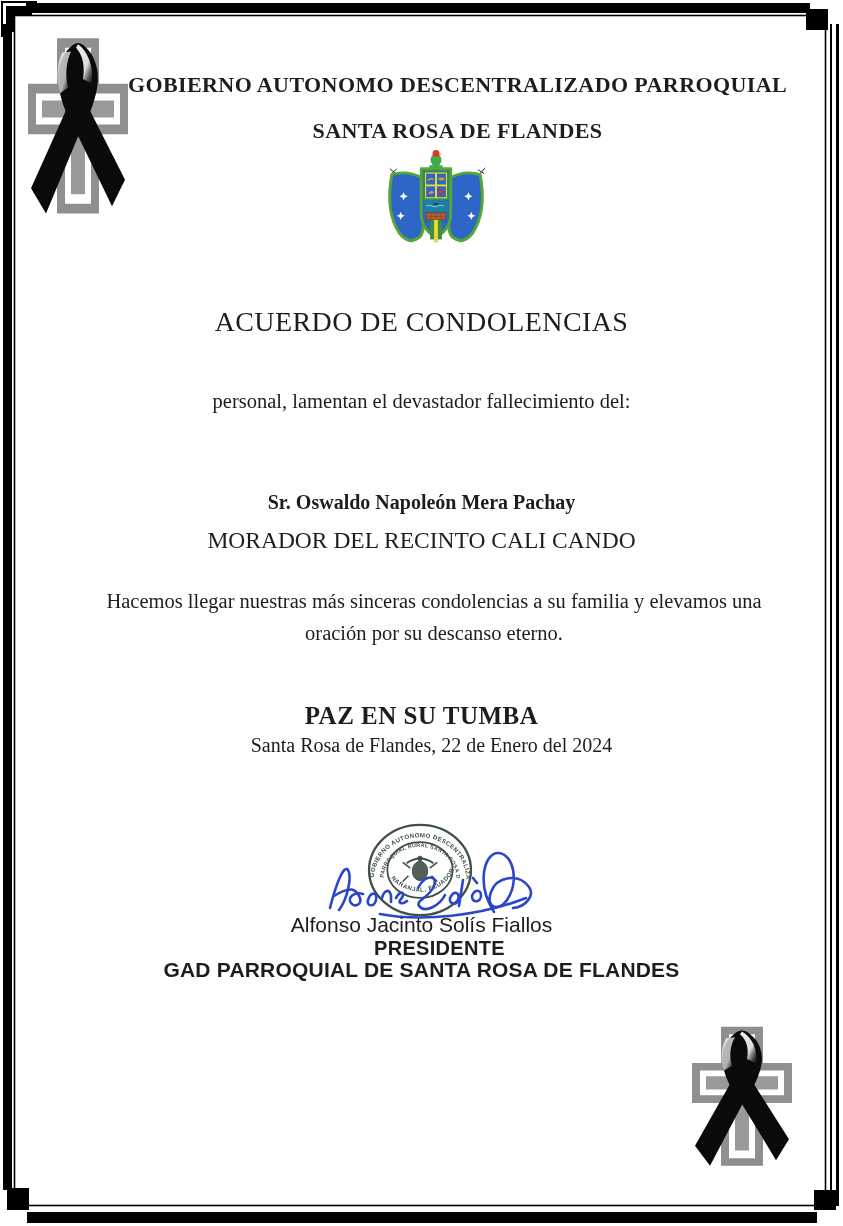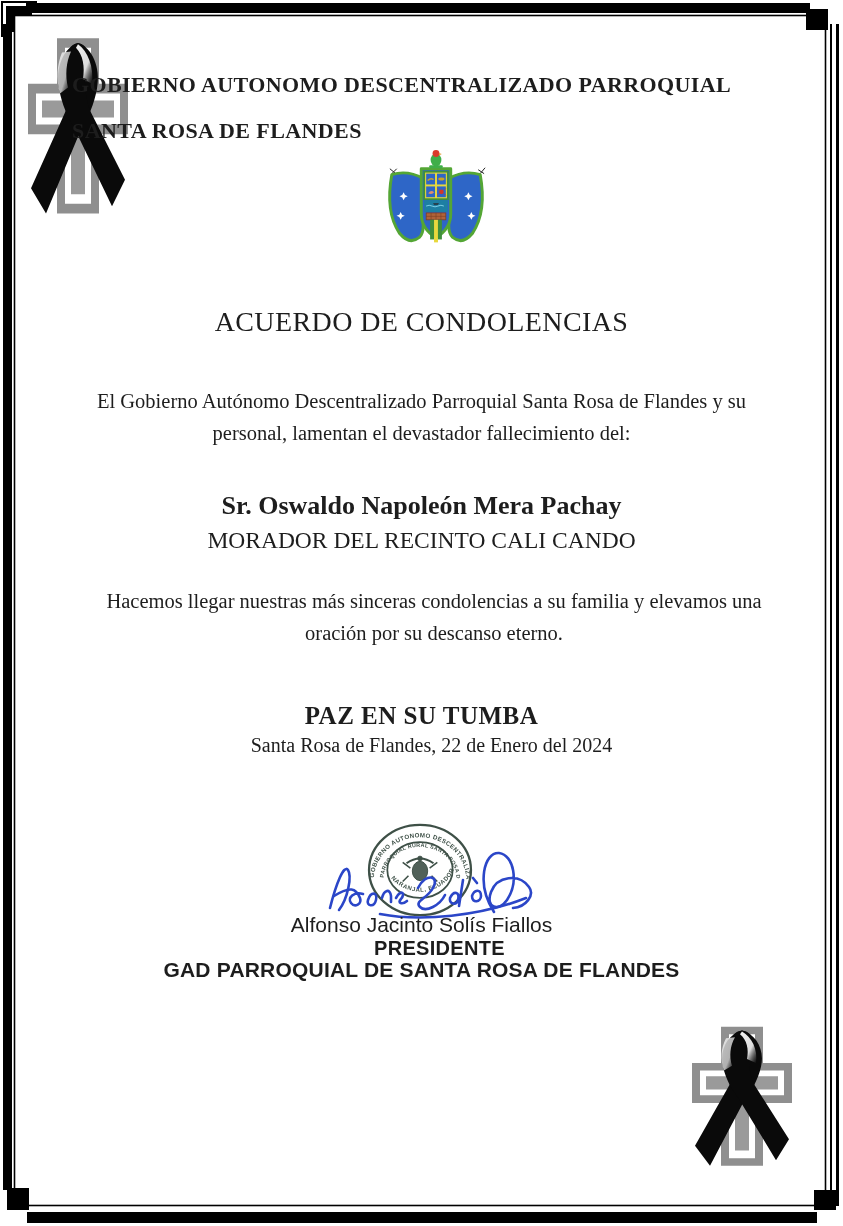--- a/index.html
+++ b/index.html
@@ -4,31 +4,31 @@
 <style>
   html,body{margin:0;padding:0;}
   body{
     width:843px;height:1226px;background:#ffffff;position:relative;
     font-family:"Liberation Serif", serif;color:#1d1d1d;overflow:hidden;
   }
   .abs{position:absolute;}
   .ctext{position:absolute;left:0;right:0;text-align:center;}
   .sans{font-family:"Liberation Sans", sans-serif;}
 
-  .header-block{position:absolute;left:72px;right:0;top:72px;}
+  .header-block{position:absolute;left:72px;right:0;top:72px;text-align:center;}
   .header-line1{font-size:22px;font-weight:bold;letter-spacing:.4px;}
   .header-line2{font-size:22px;font-weight:bold;letter-spacing:.4px;margin-top:20px;}
 
   .doc-title{top:306px;font-size:28px;font-weight:normal;letter-spacing:.4px;}
 
   .para{font-size:20.5px;line-height:1.55;}
   .intro-para{top:386px;}
   .condolence-para{top:586px;margin-left:25px;}
 
-  .deceased-name{top:491px;font-size:26px;font-weight:bold;}
+  .deceased-name{top:491px;font-size:20px;font-weight:bold;}
   .deceased-role{top:527px;font-size:23.5px;}
 
   .paz-line{top:702px;font-size:25px;font-weight:bold;letter-spacing:.5px;}
   .date-line{top:734px;font-size:20px;margin-left:20px;}
 
   .sig-name{top:913px;font-size:21px;}
   .sig-title{top:937px;font-size:20px;font-weight:bold;letter-spacing:.3px;padding-left:36px;}
   .sig-org{top:958px;font-size:21px;font-weight:bold;letter-spacing:.2px;}
 
   svg{display:block;}
@@ -126,21 +126,20 @@
 
   <rect x="48" y="16.5" width="14" height="3" rx="1.5" fill="#3fae49"></rect>
   <ellipse cx="55" cy="11" rx="5.5" ry="6.5" fill="#3fae49"></ellipse>
   <circle cx="55" cy="4.5" r="3.5" fill="#d93a2b"></circle>
   <path d="M58,4 l3,1 -3,1.4 Z" fill="#e8a13c"></path>
 </svg>
 
 <div class="ctext doc-title">ACUERDO DE CONDOLENCIAS</div>
 
 <div class="ctext para intro-para">
-  <div>El Gobierno Autónomo Descentralizado Parroquial Santa Rosa de Flandes y su</div>
   <div>personal, lamentan el devastador fallecimiento del:</div>
 </div>
 
 <div class="ctext deceased-name">Sr. Oswaldo Napoleón Mera Pachay</div>
 <div class="ctext deceased-role">MORADOR DEL RECINTO CALI CANDO</div>
 
 <div class="ctext para condolence-para">
   <div>Hacemos llegar nuestras más sinceras condolencias a su familia y elevamos una</div>
   <div>oración por su descanso eterno.</div>
 </div>

